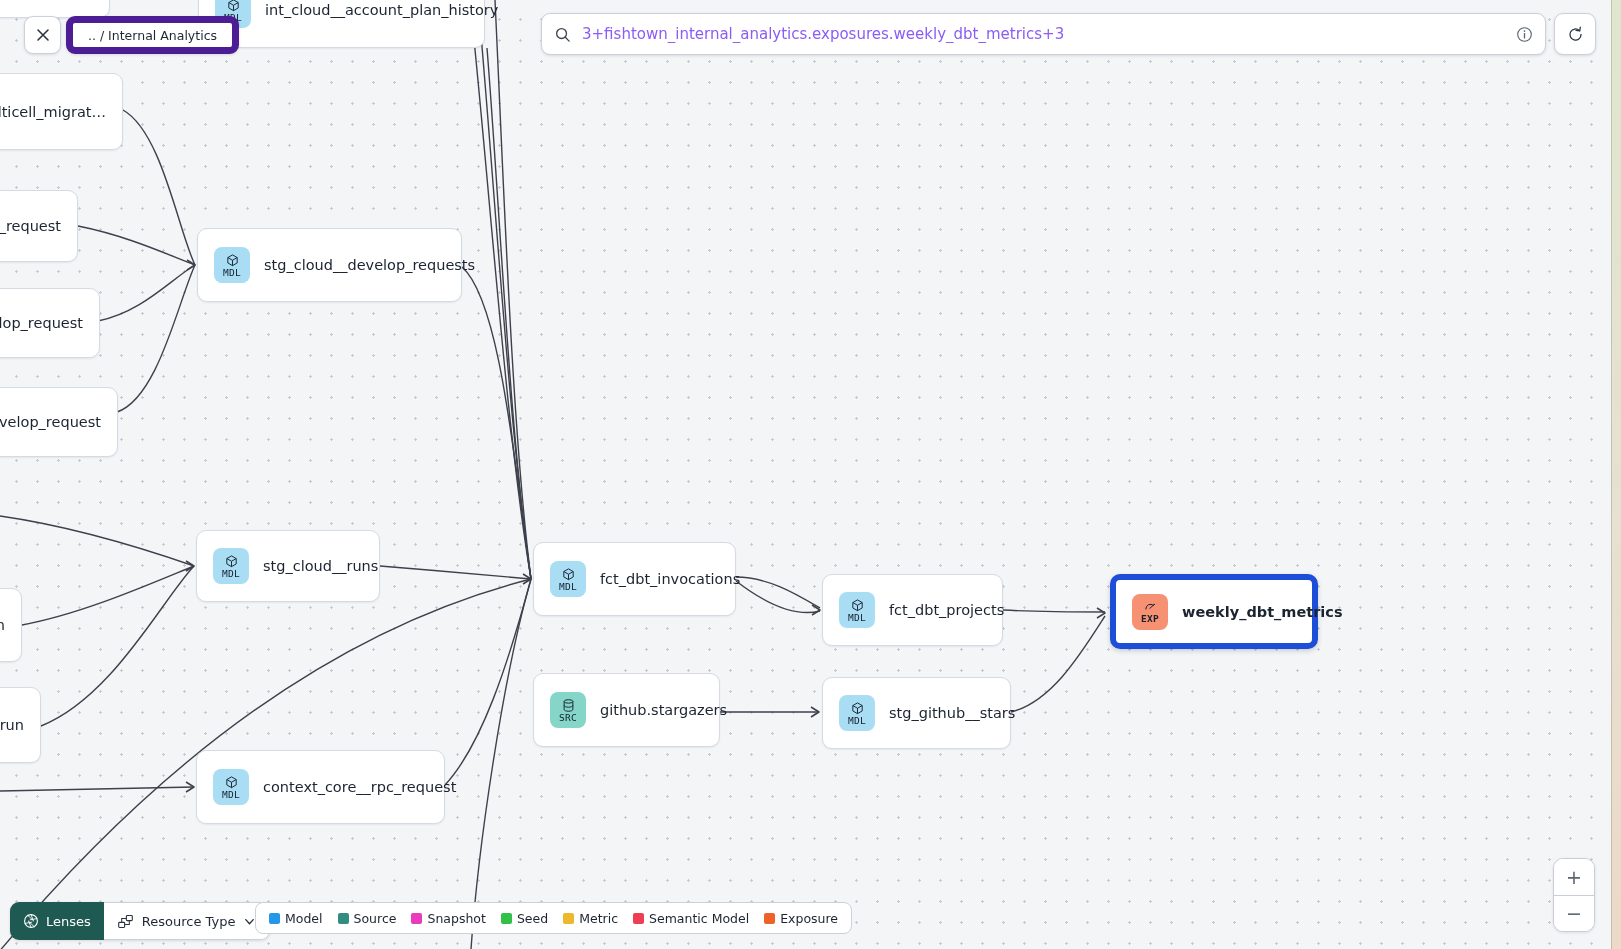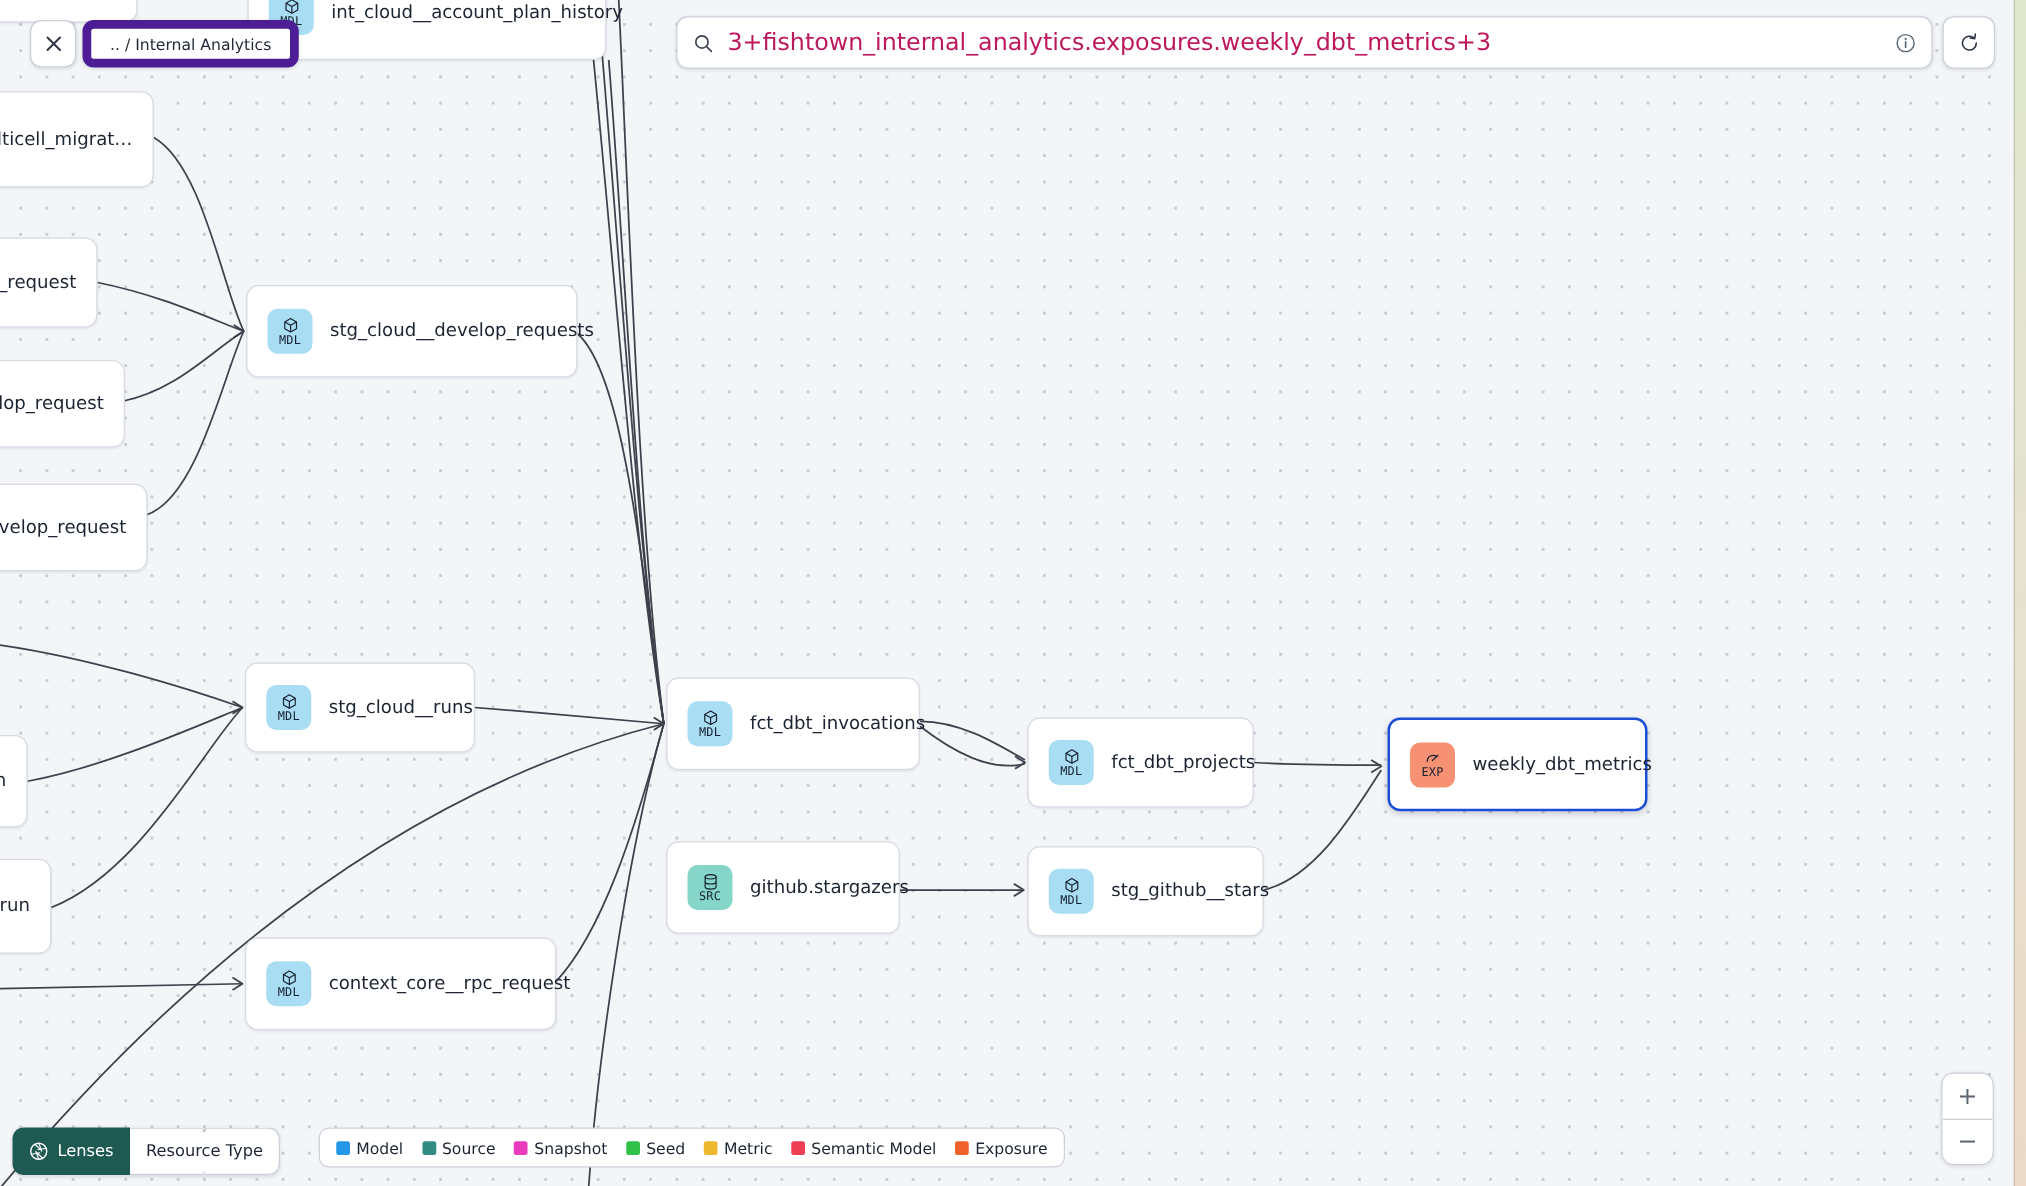--- a/index.html
+++ b/index.html
@@ -15,21 +15,21 @@
   }
   #edges{position:absolute;inset:0;z-index:1;}
   
   .node{
     position:absolute;z-index:2;box-sizing:border-box;
     background:#ffffff;border:1px solid #d6dae2;border-radius:10px;
     box-shadow:0 1px 2px rgba(20,30,50,.07);
     display:flex;align-items:center;gap:14px;padding:0 16px;
     font-size:14.5px;color:#1b2430;white-space:nowrap;cursor:pointer;
   }
-  .node.selected{border:2px solid #1d4ed8;box-shadow:0 2px 5px rgba(20,30,50,.18);}
+  .node.selected{border:6px solid #1d4ed8;box-shadow:0 2px 5px rgba(20,30,50,.18);font-weight:bold;}
   .node.align-right{justify-content:flex-end;}
   .badge{
     width:36px;height:36px;border-radius:8px;flex:0 0 auto;
     display:flex;flex-direction:column;align-items:center;justify-content:center;
   }
   .badge svg{display:block;}
   .badge .blabel{
     font-family:"DejaVu Sans Mono","Liberation Mono",monospace;
     font-size:9.5px;line-height:1;margin-top:0;color:#15202e;letter-spacing:.2px;
   }
@@ -48,35 +48,35 @@
     font-size:12.5px;color:#1f2736;cursor:pointer;
   }
   #searchbar{
     position:absolute;z-index:10;left:541px;top:13px;width:1005px;height:42px;box-sizing:border-box;
     background:#fff;border:1px solid #ccd1d9;border-radius:9px;
     box-shadow:0 1px 3px rgba(16,24,40,.12);
     display:flex;align-items:center;padding:0 12px;gap:9px;
   }
   #searchbar input{
     flex:1;border:none;outline:none;font-family:inherit;
-    font-size:19px;color:#be185d;background:transparent;
+    font-size:15px;color:#8b5cf6;background:transparent;
   }
   
   #lensbar{
     position:absolute;z-index:10;left:10px;top:902px;height:38px;
     display:flex;align-items:stretch;border-radius:9px;
     box-shadow:0 1px 3px rgba(16,24,40,.12);cursor:pointer;
   }
   #lenses-btn{
     background:#1e5952;color:#fff;border-radius:9px 0 0 9px;
     display:flex;align-items:center;gap:7px;padding:0 13px;font-size:13px;justify-content:space-between;
   }
   #resource-type-btn{
     background:#fff;border:1px solid #ccd1d9;border-left:none;border-radius:0 9px 9px 0;
-    display:flex;align-items:center;gap:8px;padding:0 13px;font-size:13px;color:#1f2736;flex-direction:column;
+    display:flex;align-items:center;gap:8px;padding:0 13px;font-size:13px;color:#1f2736;
   }
   #legend{
     position:absolute;z-index:10;left:255px;top:902px;height:32px;box-sizing:border-box;
     background:#fff;border:1px solid #ccd1d9;border-radius:8px;
     display:flex;align-items:center;gap:15px;padding:0 13px;
   }
   .legend-item{display:flex;align-items:center;gap:5px;font-size:12.5px;color:#1b2430;}
   .swatch{width:11px;height:11px;border-radius:2px;display:inline-block;}
   
   #zoomctl{

